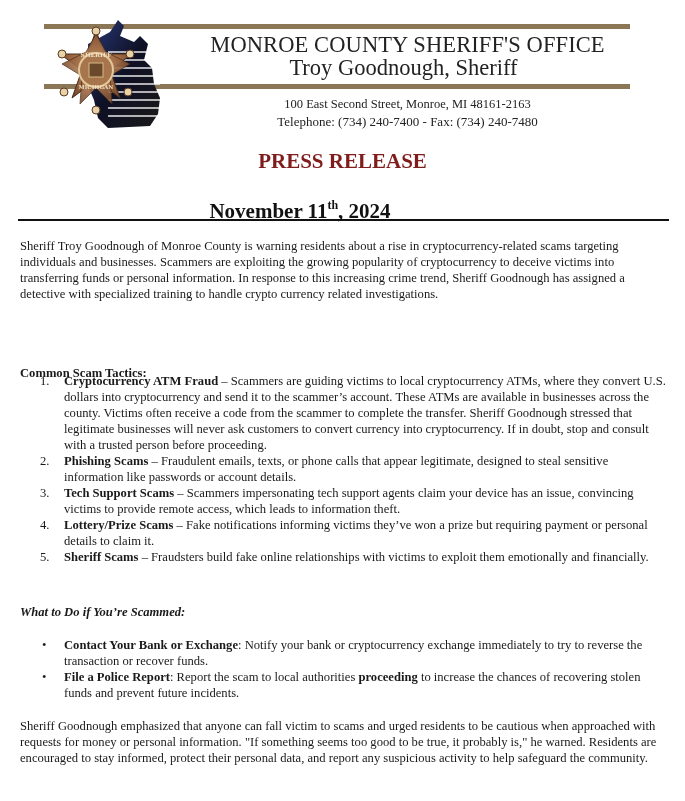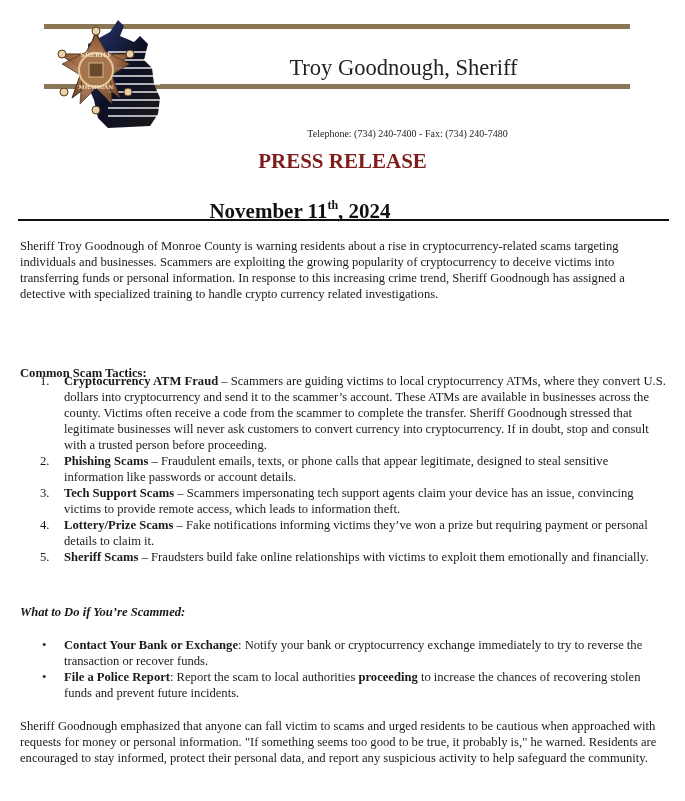--- a/index.html
+++ b/index.html
@@ -19,21 +19,21 @@
   .sheriff-name {
     position: absolute; left: 176px; top: 55px; width: 455px; text-align: center;
     font-size: 22.5px; line-height: 26px; color: #222;
   }
   .address {
     position: absolute; left: 180px; top: 96px; width: 455px; text-align: center;
     font-size: 12.5px; line-height: 16px; color: #222;
   }
   .phone {
     position: absolute; left: 180px; top: 114px; width: 455px; text-align: center;
-    font-size: 10px; line-height: 16px; color: #222; margin-top: 12px;
+    font-size: 13px; line-height: 16px; color: #222;
   }
   .title {
     position: absolute; left: 0; top: 147px; width: 685px; text-align: center;
     font-weight: bold; font-size: 21px; line-height: 28px; color: #7f1d1d;
   }
   .date {
     position: absolute; left: 0; top: 192px; width: 600px; text-align: center;
     font-weight: bold; font-size: 21px; line-height: 28px; color: #111;
   }
   .date sup { font-size: 12px; position: relative; top: -1px; }
@@ -95,21 +95,23 @@
     <circle cx="14" cy="40" r="4" fill="#e8d2a8" stroke="#5a3820"></circle>
     <circle cx="80" cy="78" r="4" fill="#e8d2a8" stroke="#5a3820"></circle>
     <circle cx="16" cy="78" r="4" fill="#e8d2a8" stroke="#5a3820"></circle>
     <circle cx="48" cy="96" r="4" fill="#e8d2a8" stroke="#5a3820"></circle>
     <circle cx="48" cy="56" r="17" fill="#a7754c" stroke="#e4c89a" stroke-width="2"></circle>
     <rect x="41" y="49" width="14" height="14" fill="#6a4a2a" stroke="#d8b888" stroke-width="1"></rect>
     <text x="48" y="43" font-size="6" text-anchor="middle" fill="#f2e2c0" font-family="DejaVu Serif, serif" font-weight="bold">SHERIFF</text>
     <text x="48" y="75" font-size="5.5" text-anchor="middle" fill="#f2e2c0" font-family="DejaVu Serif, serif" font-weight="bold">MICHIGAN</text>
   </svg>
 
+  <div class="office-name">MONROE COUNTY SHERIFF'S OFFICE</div>
   <div class="sheriff-name">Troy Goodnough, Sheriff</div>
+  <div class="address">100 East Second Street, Monroe, MI 48161-2163</div>
   <div class="phone">Telephone: (734) 240-7400 - Fax: (734) 240-7480</div>
 </div>
 
 <div class="title">PRESS RELEASE</div>
 <div class="date"><span>November 11</span><sup>th</sup><span>, 2024</span></div>
 <div class="rule"></div>
 
 <div class="body-text p1">Sheriff Troy Goodnough of Monroe County is warning residents about a rise in cryptocurrency-related scams targeting individuals and businesses. Scammers are exploiting the growing popularity of cryptocurrency to deceive victims into transferring funds or personal information. In response to this increasing crime trend, Sheriff Goodnough has assigned a detective with specialized training to handle crypto currency related investigations.</div>
 
 <div class="body-text h-tactics">Common Scam Tactics:</div>

